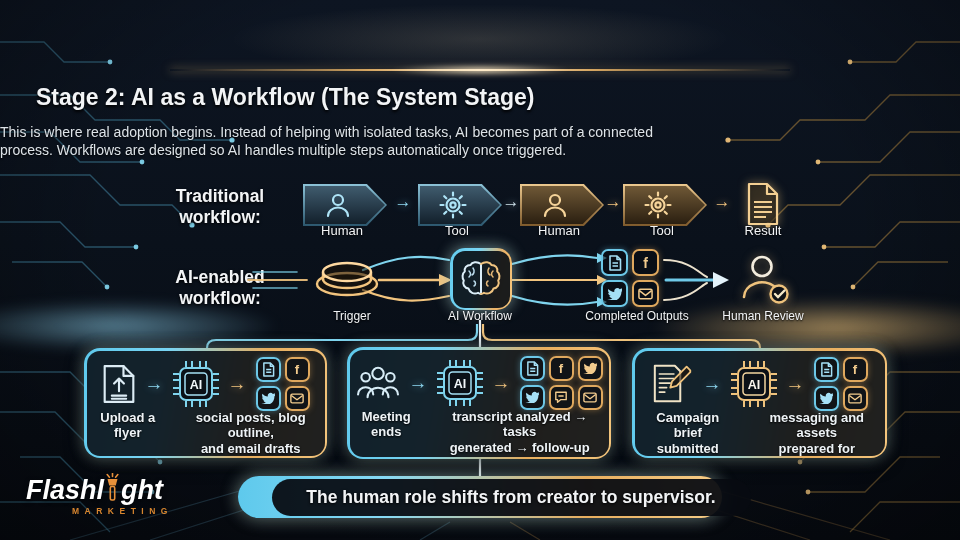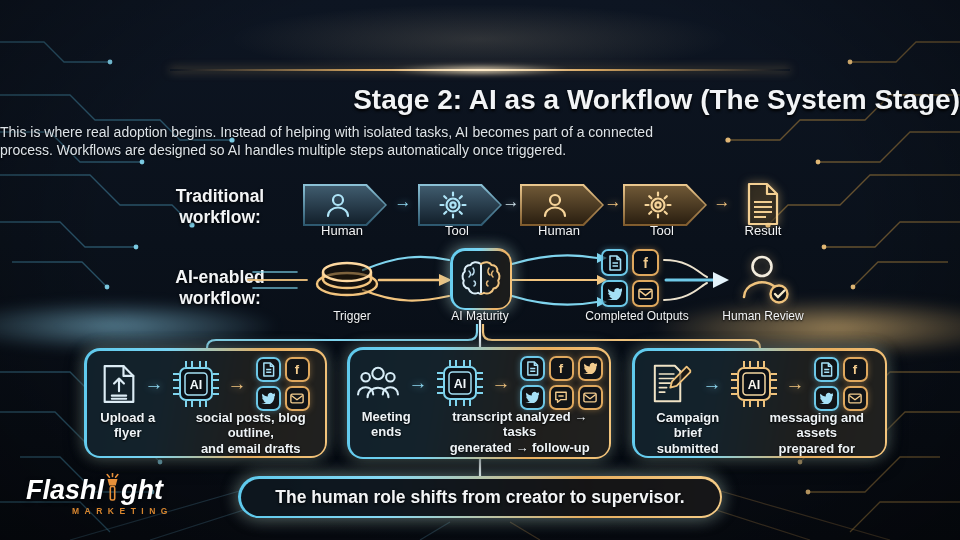--- a/index.html
+++ b/index.html
@@ -16,21 +16,21 @@
     background:radial-gradient(closest-side,rgba(255,232,190,.14),rgba(255,232,190,0));}
   .vignette{inset:0;background:radial-gradient(ellipse at 50% 42%,rgba(0,0,0,0) 55%,rgba(0,0,0,.42) 100%);pointer-events:none;}
   
   .title{left:0;right:0;top:15px;text-align:center;font-size:31px;font-weight:800;letter-spacing:.3px;
     text-shadow:0 0 18px rgba(255,220,160,.45),0 0 34px rgba(255,200,130,.25),0 2px 3px #000;}
   .divider{left:170px;top:69px;width:620px;height:2px;
     background:linear-gradient(90deg,transparent,rgba(236,182,104,.9) 32%,#ffeccb 50%,rgba(236,182,104,.9) 68%,transparent);
     box-shadow:0 0 10px rgba(250,200,130,.6);}
   .divflare{left:390px;top:64px;width:180px;height:12px;border-radius:50%;
     background:radial-gradient(closest-side,rgba(255,236,200,.85),rgba(255,236,200,0));filter:blur(2px);}
-  .subtitle{left:0;right:0;top:84px;text-align:right;font-size:28px;font-weight:800;text-shadow:0 2px 3px #000;}
+  .subtitle{left:0;right:0;top:84px;text-align:left;font-size:23px;font-weight:800;text-shadow:0 2px 3px #000;padding-left:36px;}
   .desc{left:0;right:0;text-align:left;font-size:14px;color:#dde3e8;text-shadow:0 1px 2px #000;}
   
   .rowlabel{width:150px;left:145px;text-align:center;font-size:17.5px;font-weight:800;line-height:1.2;text-shadow:0 1px 3px #000;}
   
   .chev{width:84px;height:42px;top:184px;}
   .chev .co,.chev .ci{position:absolute;clip-path:polygon(0 0,76% 0,100% 50%,76% 100%,0 100%);}
   .chev .co{inset:0;}
   .chev .ci{inset:2px;display:flex;align-items:center;justify-content:center;padding-right:14px;box-sizing:border-box;}
   .chev.c .co{background:linear-gradient(180deg,#8cc3d8,#2c576e);}
   .chev.c .ci{background:linear-gradient(180deg,rgba(58,84,102,.93),rgba(16,27,38,.93));color:#aee4f7;}
@@ -62,21 +62,21 @@
   .gbox-in{width:100%;height:100%;border-radius:13px;background:rgba(9,14,21,.9);display:flex;flex-direction:column;align-items:center;overflow:hidden;}
   .bx-icons{display:flex;align-items:center;gap:9px;margin-top:8px;height:50px;}
   .bx-arrow{font-size:19px;font-weight:700;}
   .bx-text{display:flex;gap:20px;margin-top:1px;width:100%;padding:0 6px;box-sizing:border-box;justify-content:center;align-items:flex-start;}
   .bx-col{text-align:center;font-size:13px;font-weight:600;line-height:1.22;color:#eef3f6;text-shadow:0 1px 2px #000;}
   
   .banner{left:238px;top:476px;width:484px;height:42px;border-radius:22px;padding:2.5px;box-sizing:border-box;
     background:linear-gradient(90deg,#5ec9ec,#86daf5 30%,#e8ae5e 72%,#f6cd88);
     box-shadow:0 0 18px rgba(110,200,240,.35),0 0 18px rgba(240,185,105,.3);}
   .banner-in{width:100%;height:100%;border-radius:19px;background:rgba(7,11,17,.94);display:flex;align-items:center;justify-content:center;
-    font-size:17.5px;font-weight:800;text-shadow:0 1px 3px #000;}
+    font-size:17.5px;font-weight:800;text-shadow:0 1px 3px #000;margin-left:31px;}
   
   .logo{left:26px;top:473px;}
   .logo-word{display:flex;align-items:flex-end;font-style:italic;font-weight:800;font-size:27px;color:#ffffff;text-shadow:0 2px 5px rgba(0,0,0,.7);line-height:1;}
   .logo-sub{margin-top:2px;padding-left:46px;color:#d8862f;font-size:8.5px;font-weight:700;letter-spacing:5.5px;}
   svg{display:block;}
 </style>
 </head>
 <body>
 
 <div class="stage">
@@ -278,21 +278,21 @@
   </div>
 
   <svg class="abs" style="left:737px;top:252px;filter:drop-shadow(0 0 5px rgba(238,194,124,.5));" width="54" height="54" viewBox="0 0 54 54" fill="none" stroke-linecap="round">
     <circle cx="25" cy="14.5" r="9.5" stroke="#f3ecdd" stroke-width="2.6"></circle>
     <path d="M7 45 a18 15 0 0 1 30.5 -10.5" stroke="#eec27c" stroke-width="2.6"></path>
     <circle cx="42" cy="42" r="8.5" stroke="#eec27c" stroke-width="2.4" fill="rgba(10,14,20,.92)"></circle>
     <path d="M38 42 l3 3 l6.5 -6.5" stroke="#f5e9c8" stroke-width="2.4"></path>
   </svg>
 
   <div class="abs flowlabel" style="left:302px;width:100px;">Trigger</div>
-  <div class="abs flowlabel" style="left:420px;width:120px;">AI Maturity</div>
+  <div class="abs flowlabel" style="left:420px;width:120px;">AI Workflow</div>
   <div class="abs flowlabel" style="left:567px;width:140px;">Completed Outputs</div>
   <div class="abs flowlabel" style="left:703px;width:120px;">Human Review</div>
 
   <svg class="abs" style="left:180px;top:316px;" width="600" height="170" viewBox="0 0 600 170" fill="none">
     <path d="M300 4 V34" stroke="#e6edf3" stroke-width="2.2"></path>
     <path d="M297 8 V16 Q297 24 288 24 H36 Q27 24 27 32 V36" stroke="#7fd4ee" stroke-width="2.2"></path>
     <path d="M303 8 V16 Q303 24 312 24 H571 Q580 24 580 32 V36" stroke="#eec27c" stroke-width="2.2"></path>
     <path d="M300 140 V166" stroke="#e6edf3" stroke-width="2.2"></path>
   </svg>
 

